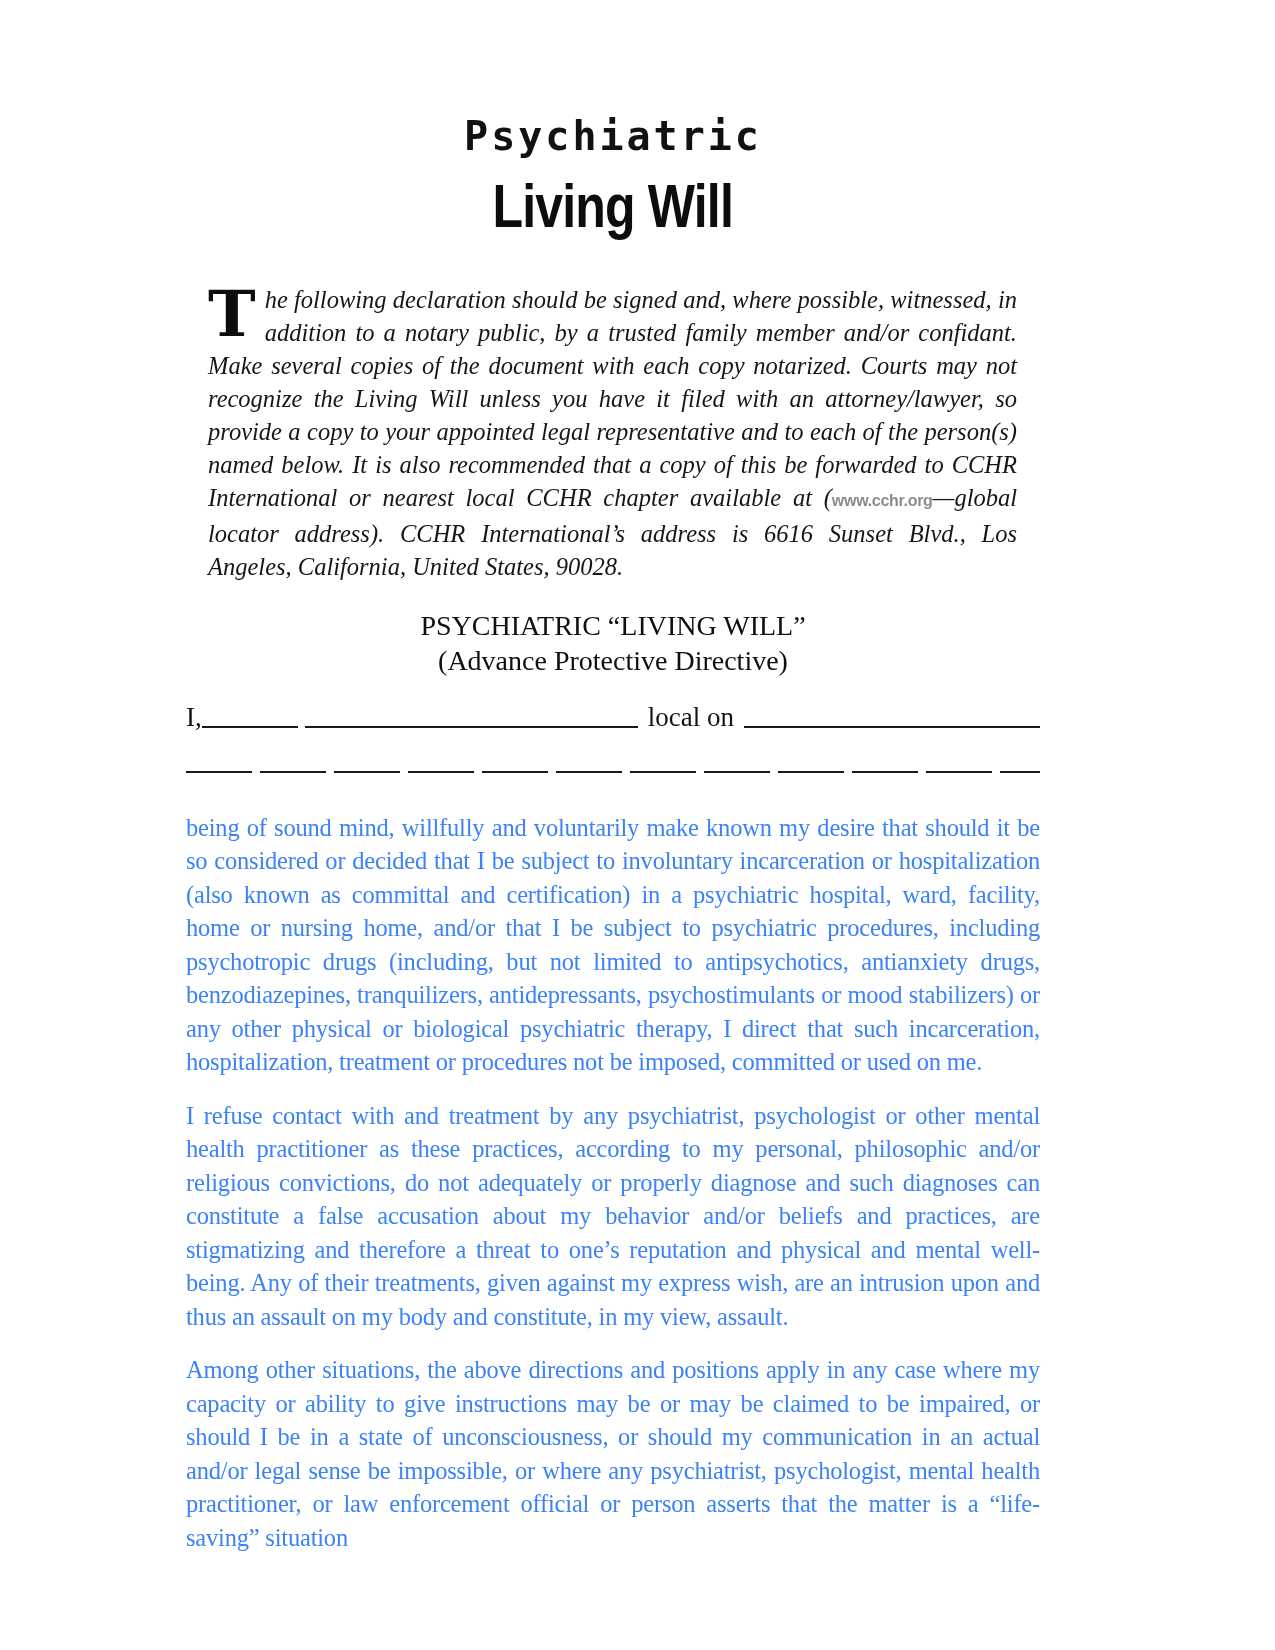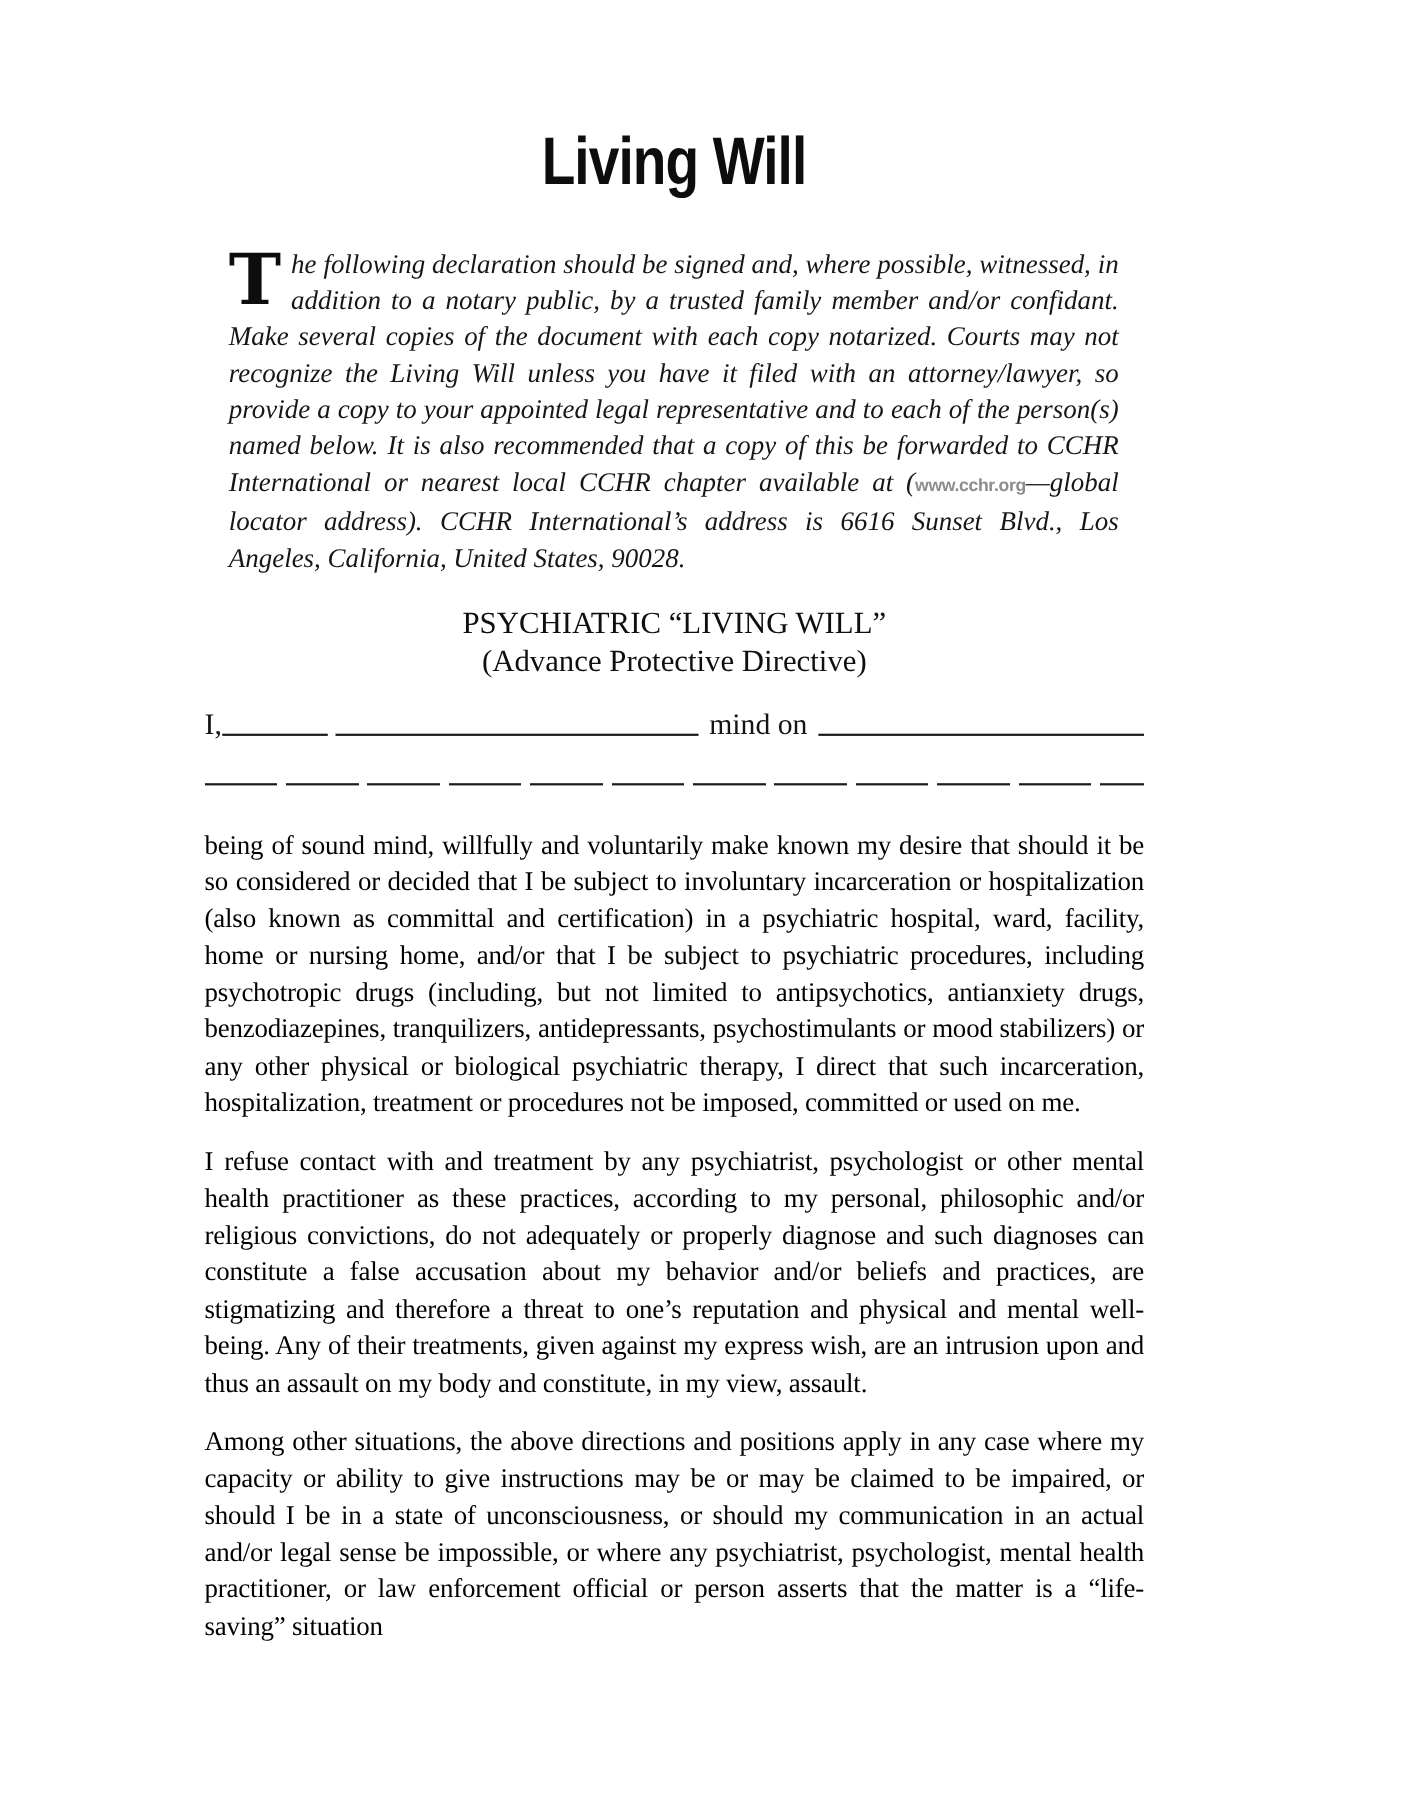--- a/index.html
+++ b/index.html
@@ -126,52 +126,53 @@
     background-repeat: no-repeat;
   }
 
   
   .body-para {
     margin: 20px 0 0 0;
     font-size: 24.5px;
     line-height: 33.5px;
     letter-spacing: -0.2px;
     text-align: justify;
-    color: #000000;
+    color: #3b82f6;
   }
   .body-para.first { margin-top: 38px; }
 </style>
 </head>
 <body>
 
 <div class="page">
   <div class="content">
 
     <div class="title-block">
+      <div class="kicker">Psychiatric</div>
       <div class="main-title">
         <span class="condense">Living Will</span>
       </div>
     </div>
 
     <p class="intro">
       <span class="drop-cap">T</span><span>he following declaration should be signed and, where possible, witnessed, in addition to a notary public, by a trusted family member and/or confidant. Make several copies of the document with each copy notarized. Courts may not recognize the Living Will unless you have it filed with an attorney/lawyer, so provide a copy to your appointed legal representative and to each of the person(s) named below. It is also recommended that a copy of this be forwarded to CCHR International or nearest local CCHR chapter available at (</span><span class="url" style="color: rgb(140, 140, 140);">www.cchr.org</span><span>—global locator address). CCHR International’s address is 6616 Sunset Blvd., Los Angeles, California, United States, 90028.</span>
     </p>
 
     <div class="form-heading">
       <div>PSYCHIATRIC “LIVING WILL”</div>
       <div>(Advance Protective Directive)</div>
     </div>
 
     <div class="form-rows">
       <div class="form-row">
         <span class="label">I,</span>
         <span class="blank w96"></span>
         <span class="gap6"></span>
         <span class="blank grow"></span>
-        <span class="label pad-l pad-r">mind on</span>
+        <span class="label pad-l pad-r">local on</span>
         <span class="blank w296"></span>
       </div>
       <div class="blank-full-row"></div>
     </div>
 
     <p class="body-para first">being of sound mind, willfully and voluntarily make known my desire that should it be so considered or decided that I be subject to involuntary incarceration or hospitalization (also known as committal and certification) in a psychiatric hospital, ward, facility, home or nursing home, and/or that I be subject to psychiatric procedures, including psychotropic drugs (including, but not limited to antipsychotics, antianxiety drugs, benzodiazepines, tranquilizers, antidepressants, psychostimulants or mood stabilizers) or any other physical or biological psychiatric therapy, I direct that such incarceration, hospitalization, treatment or procedures not be imposed, committed or used on me.</p>
     <p class="body-para">I refuse contact with and treatment by any psychiatrist, psychologist or other mental health practitioner as these practices, according to my personal, philosophic and/or religious convictions, do not adequately or properly diagnose and such diagnoses can constitute a false accusation about my behavior and/or beliefs and practices, are stigmatizing and therefore a threat to one’s reputation and physical and mental well-being. Any of their treatments, given against my express wish, are an intrusion upon and thus an assault on my body and constitute, in my view, assault.</p>
     <p class="body-para">Among other situations, the above directions and positions apply in any case where my capacity or ability to give instructions may be or may be claimed to be impaired, or should I be in a state of unconsciousness, or should my communication in an actual and/or legal sense be impossible, or where any psychiatrist, psychologist, mental health practitioner, or law enforcement official or person asserts that the matter is a “life-saving” situation</p>
 
   </div>

